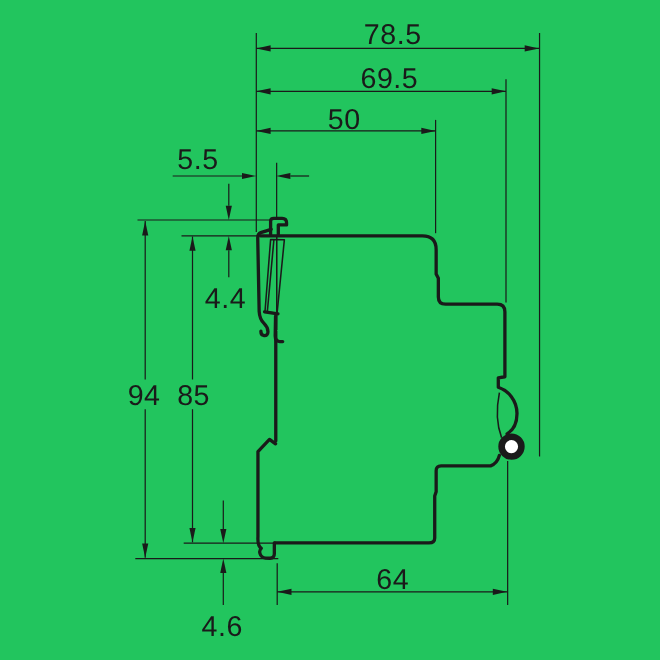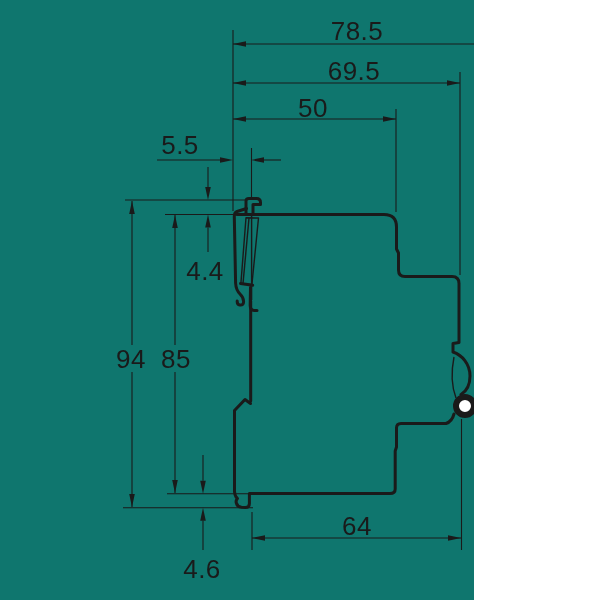--- a/index.html
+++ b/index.html
@@ -1,16 +1,16 @@
 <!DOCTYPE html>
 <html><head>
 <meta charset="utf-8">
 <style>
   html,body{margin:0;padding:0;background:#fff;}
-  .stage{position:relative;width:474px;height:600px;background:#0f766e;overflow:hidden;}
+  .stage{position:relative;width:600px;height:600px;background:#22c55e;overflow:hidden;}
   svg{display:block;}
   svg text{
     font-family:"Liberation Sans", sans-serif;
     font-size:26px;
     fill:#1a1a1a;
     letter-spacing:0.5px;
   }
   .thick{stroke:#1a1a1a;stroke-width:3;fill:none;stroke-linejoin:round;stroke-linecap:round;}
   .med{stroke:#1a1a1a;stroke-width:1.4;fill:none;stroke-linejoin:round;}
   .dim{stroke:#1a1a1a;stroke-width:1.1;fill:none;}

